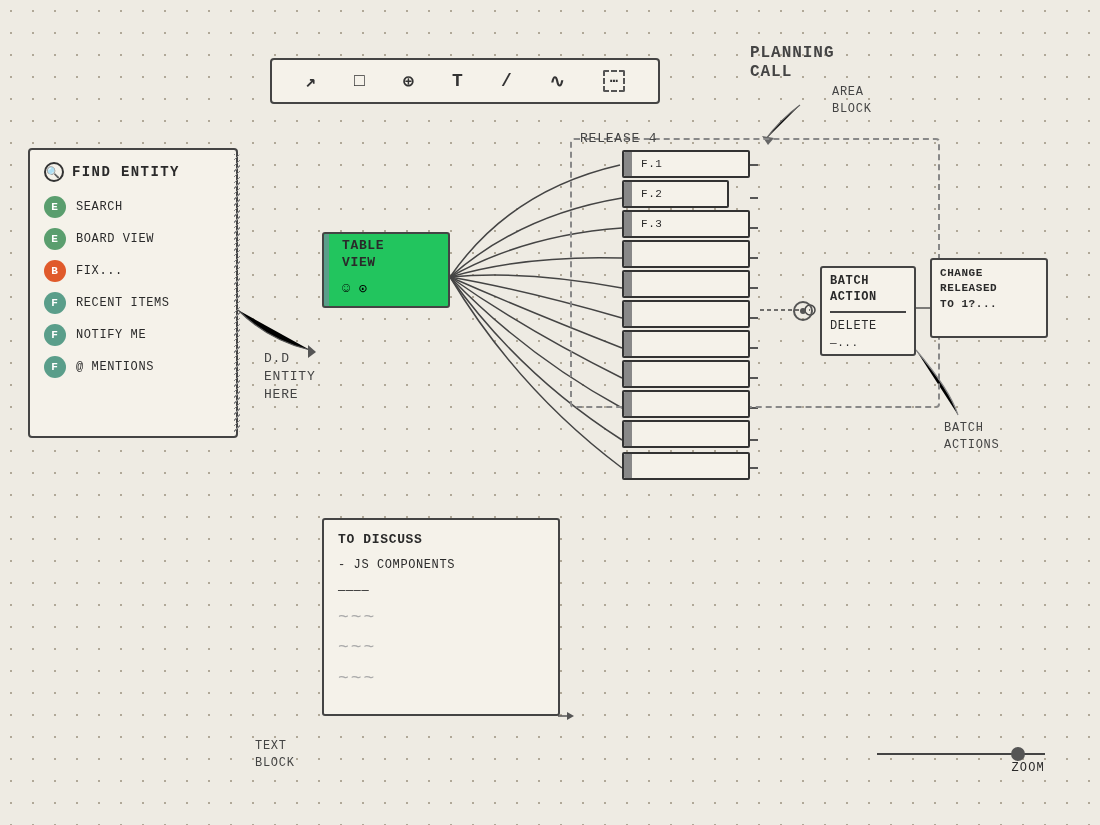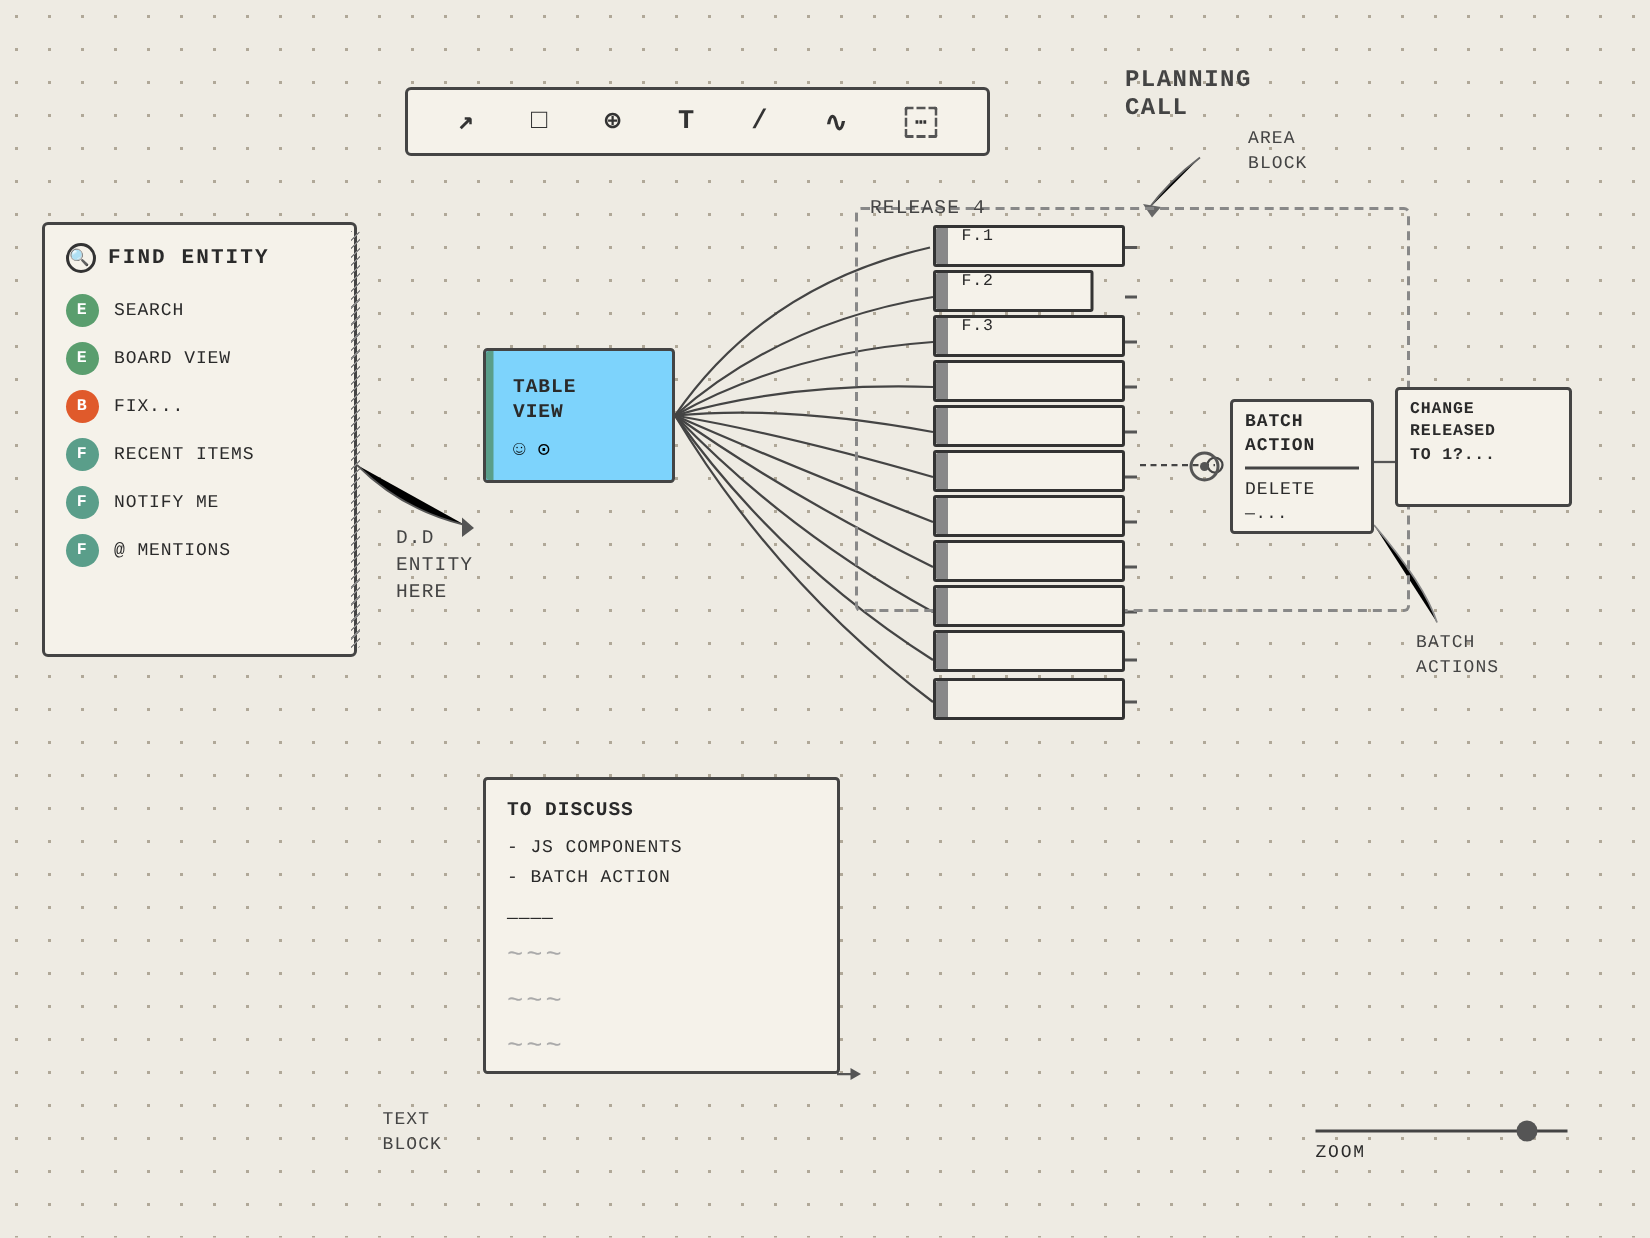--- a/index.html
+++ b/index.html
@@ -127,46 +127,46 @@
       );
       border-radius: 0 2px 2px 0;
     }
 
     
     .table-view-box {
       position: absolute;
       top: 232px;
       left: 322px;
       width: 128px;
-      height: 90px;
+      height: 76px;
       border: 2px solid #444;
       border-radius: 3px;
-      background: #7dd3fc;
-      padding: 16px 10px;
+      background: #22c55e;
+      padding: 4px 10px;
     }
 
     .table-view-accent {
       position: absolute;
       left: 0;
       top: 0;
       width: 5px;
       height: 100%;
       background: #5a9e8a;
       border-radius: 2px 0 0 2px;
     }
 
     
     .feature-row {
       position: absolute;
       height: 28px;
       border: 2px solid #333;
       border-radius: 2px;
       background: #f5f2ea;
       display: flex;
-      align-items: flex-start;
+      align-items: center;
       padding-left: 5px;
       font-size: 11px;
       letter-spacing: 0.05em;
     }
 
     .feature-row-dark {
       background: #888;
       width: 8px;
       height: 100%;
       position: absolute;
@@ -441,21 +441,20 @@
 </div>
 
 <div style="position:absolute; top:301px; left:793px; width:20px; height:20px; border:2px solid #555; border-radius:50%; display:flex; align-items:center; justify-content:center;">
   <div style="width:6px; height:6px; border-radius:50%; background:#555;"></div>
 </div>
 
 <div class="note-block sketch-box">
   <div class="sketch-text" style="font-size:13px; font-weight:bold; margin-bottom:8px;">TO DISCUSS</div>
   <div class="sketch-text" style="font-size:12px; line-height:1.7;">
     <div>- JS COMPONENTS</div>
-    <div>- BATCH ACTION</div>
     <div style="margin-top:6px;">————</div>
     <div style="color:#aaa; font-size:18px; letter-spacing:2px;">~~~</div>
     <div style="color:#aaa; font-size:18px; letter-spacing:2px;">~~~</div>
     <div style="color:#aaa; font-size:18px; letter-spacing:2px;">~~~</div>
   </div>
 </div>
 
 <div class="annotation" style="top:350px; left:264px; font-size:13px;">
   <span style="white-space:pre-line;">D.D
 ENTITY
@@ -469,14 +468,14 @@
 
 <div class="annotation" style="top:738px; left:255px; font-size:12px;">
   <span style="white-space:pre-line;">TEXT
 BLOCK</span>
 </div>
 
 <div class="zoom-bar">
   <div class="zoom-track">
     <div class="zoom-handle"></div>
   </div>
-  <div class="sketch-text" style="font-size:12px; text-align:left; letter-spacing:0.1em;">ZOOM</div>
+  <div class="sketch-text" style="font-size:12px; text-align:right; letter-spacing:0.1em;">ZOOM</div>
 </div>
 
 </body></html>

